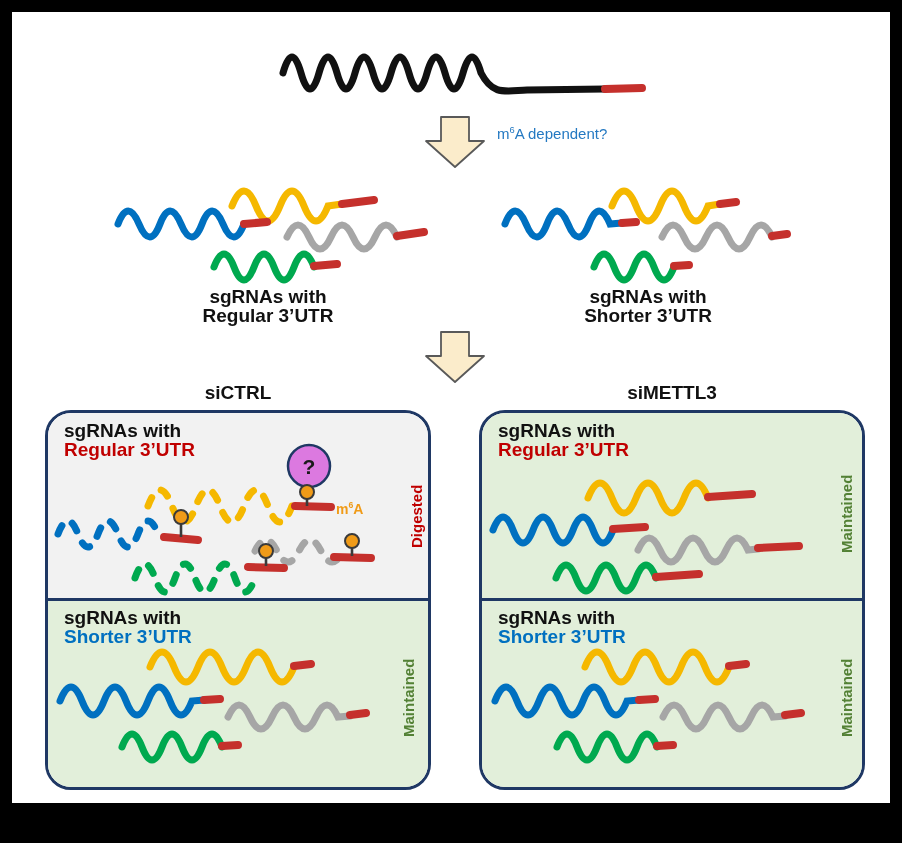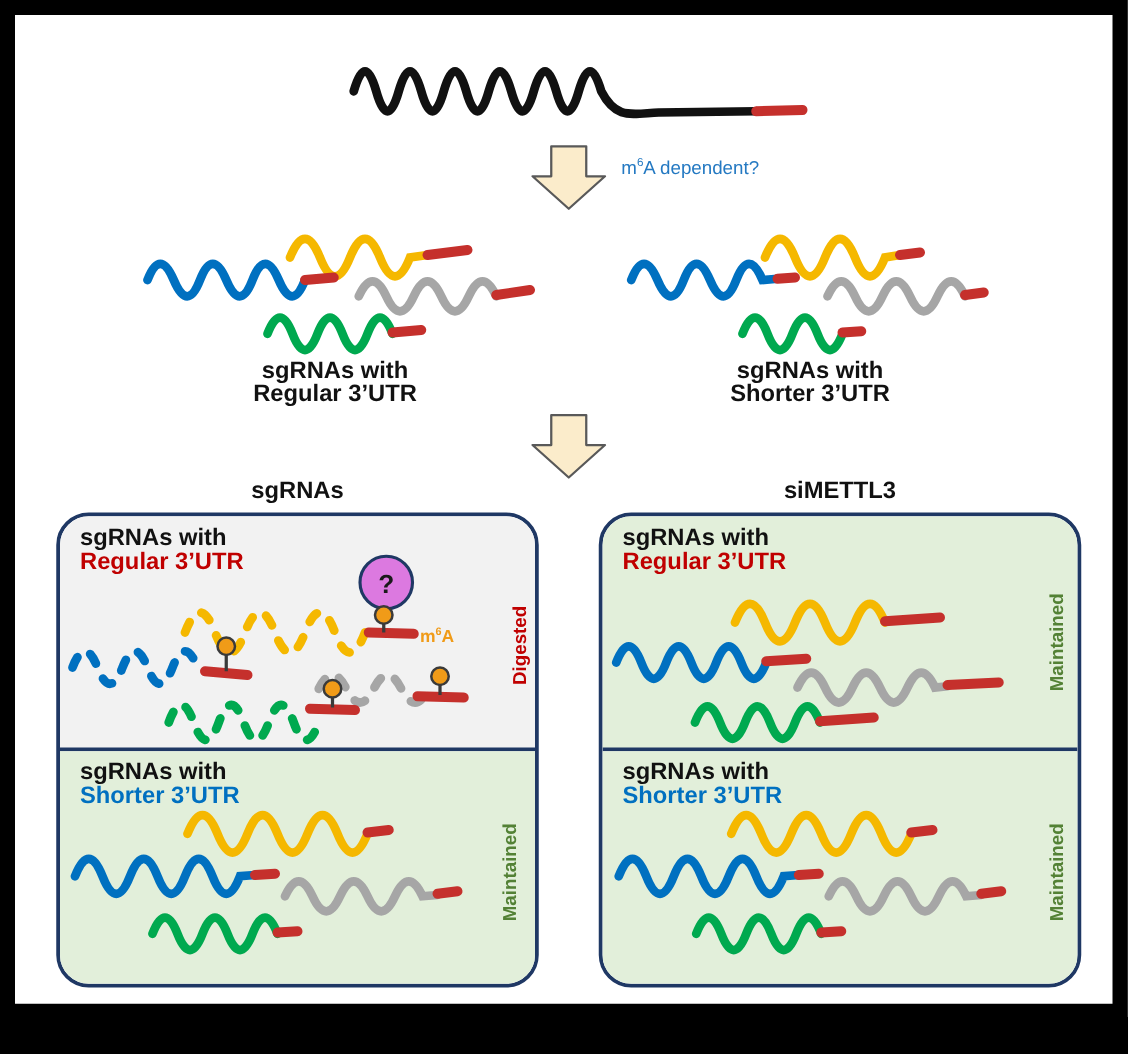--- a/index.html
+++ b/index.html
@@ -164,21 +164,21 @@
 
   <div class="lbl b sz15 center" style="left:158px;top:287px;width:220px;">
     <div>sgRNAs with</div>
     <div>Regular 3’UTR</div>
   </div>
   <div class="lbl b sz15 center" style="left:538px;top:287px;width:220px;">
     <div>sgRNAs with</div>
     <div>Shorter 3’UTR</div>
   </div>
 
-  <div class="lbl b sz19 center" style="left:45px;top:382px;width:386px;">sgRNAs</div>
+  <div class="lbl b sz19 center" style="left:45px;top:382px;width:386px;">siCTRL</div>
   <div class="lbl b sz19 center" style="left:479px;top:382px;width:386px;">siMETTL3</div>
 
   <div class="lbl b sz15" style="left:64px;top:421px;">
     <div>sgRNAs with</div>
     <div class="red">Regular 3’UTR</div>
   </div>
   <div class="lbl b sz15" style="left:64px;top:608px;">
     <div>sgRNAs with</div>
     <div class="blue">Shorter 3’UTR</div>
   </div>

